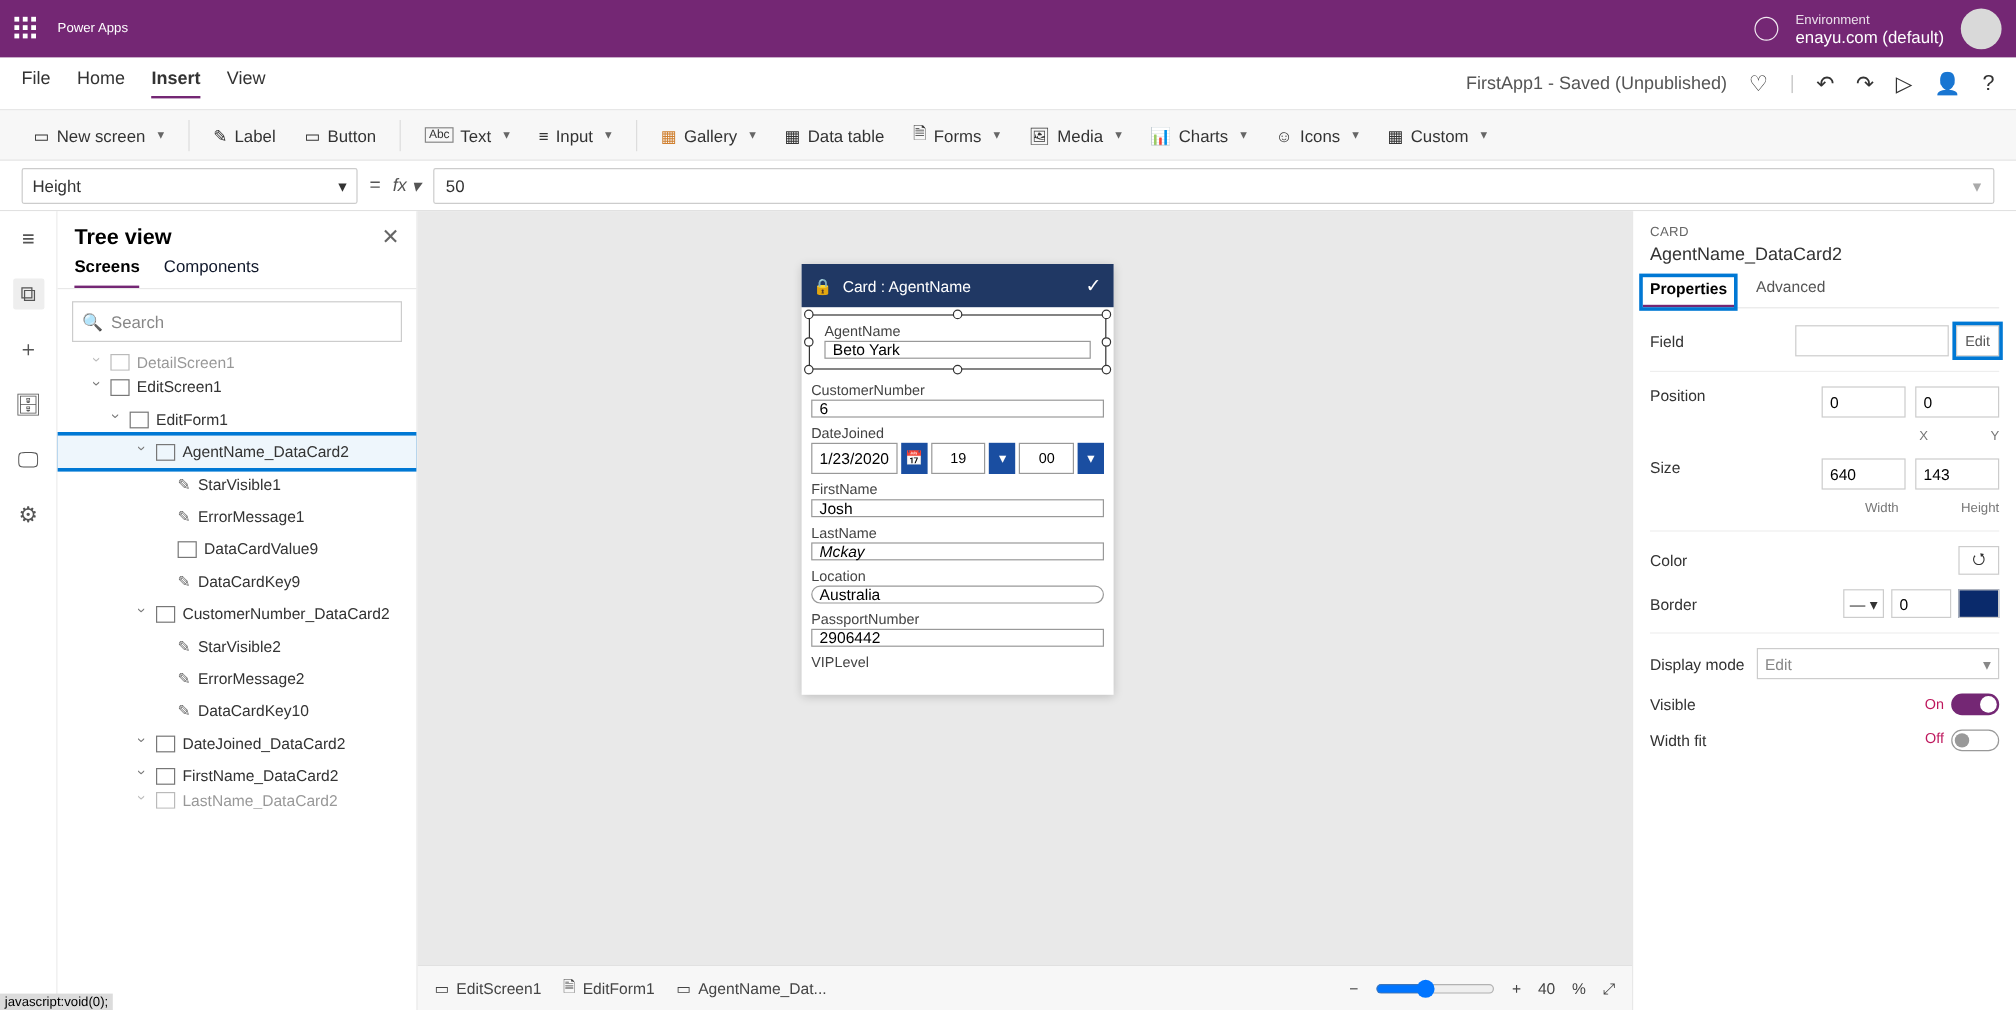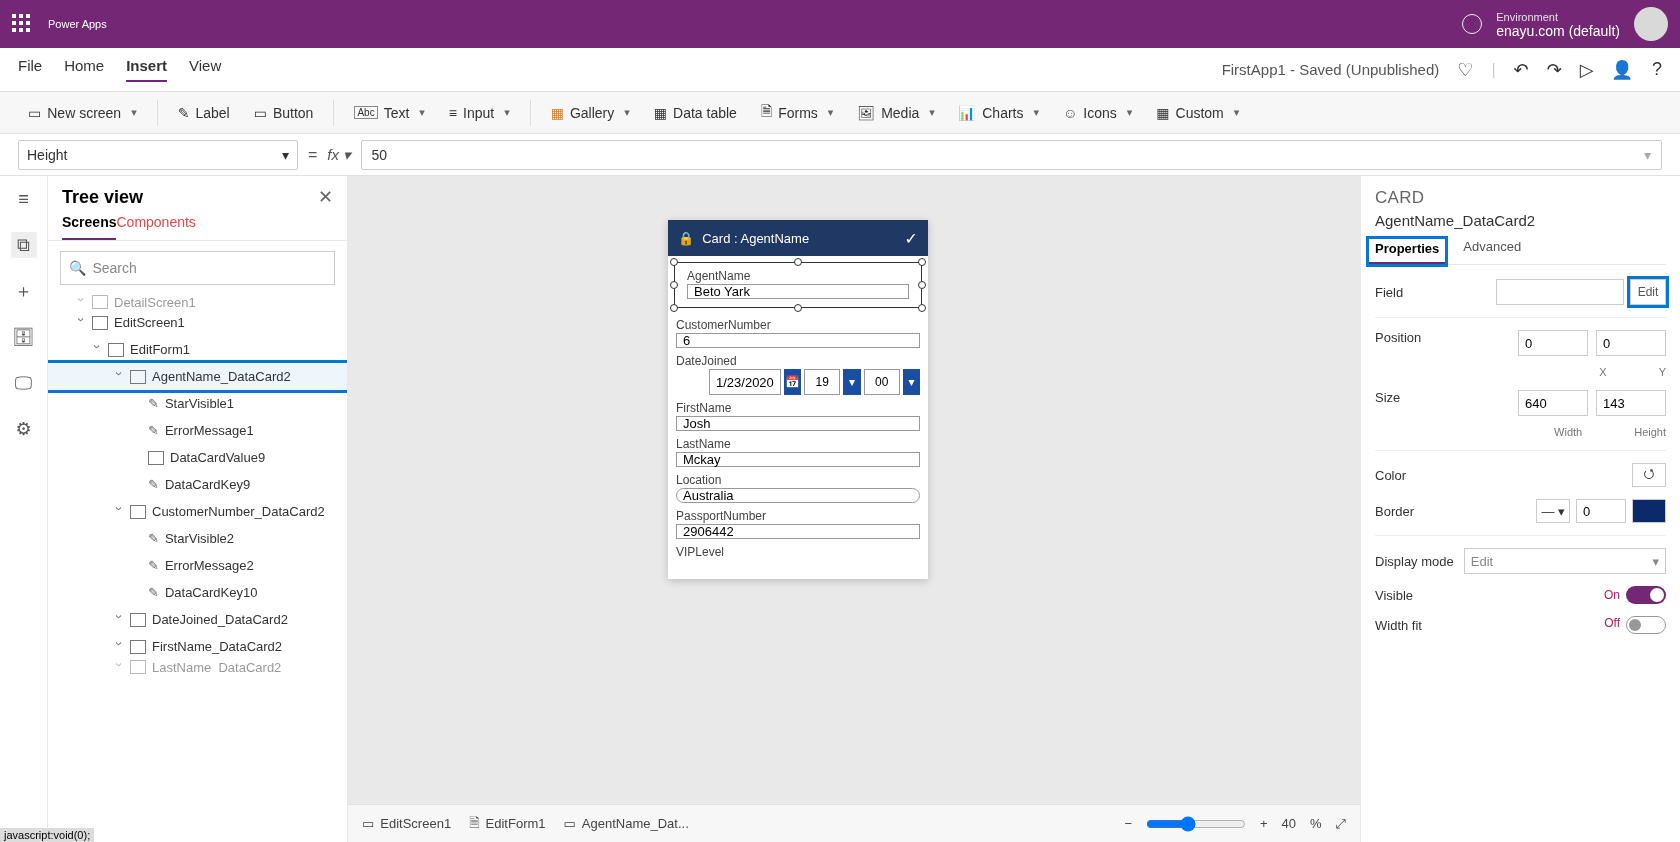--- a/index.html
+++ b/index.html
@@ -37,22 +37,22 @@
 .fval{flex:1;height:30px;border:1px solid #ccc;border-radius:2px;padding:0 10px;font-size:14px;color:#333;display:flex;align-items:center;justify-content:space-between;}
 
 .body{display:flex;height:666px;}
 .rail{width:48px;background:#fff;border-right:1px solid #e8e8e8;display:flex;flex-direction:column;align-items:center;padding-top:10px;gap:20px;}
 .rail .ri{width:26px;height:26px;display:flex;align-items:center;justify-content:center;color:#555;font-size:18px;cursor:pointer;}
 
 .tree{width:300px;background:#fff;border-right:1px solid #e8e8e8;display:flex;flex-direction:column;}
 .tree-head{padding:10px 14px 0;display:flex;justify-content:space-between;align-items:center;}
 .tree-head .tt{font-size:18px;font-weight:600;}
 .tree-head .x{font-size:18px;cursor:pointer;color:#666;}
-.tree-tabs{display:flex;padding:6px 14px 0;border-bottom:1px solid #e8e8e8;}
-.tree-tabs span{font-size:14px;padding-bottom:8px;cursor:pointer;color:#ef4444;}
+.tree-tabs{display:flex;gap:20px;padding:6px 14px 0;border-bottom:1px solid #e8e8e8;}
+.tree-tabs span{font-size:14px;padding-bottom:8px;cursor:pointer;color:#0f172a;}
 .tree-tabs .on{color:#000;border-bottom:2px solid #742774;font-weight:600;}
 .searchbox{margin:10px 12px;height:34px;border:1px solid #ccc;display:flex;align-items:center;padding:0 8px;gap:6px;color:#888;font-size:14px;}
 .tlist{flex:1;overflow-y:auto;font-size:13px;}
 .trow{display:flex;align-items:center;gap:6px;padding:6px 4px 6px 10px;color:#333;cursor:pointer;white-space:nowrap;}
 .hilite{outline:3px solid #0078d4;background:#eef6fc !important;}
 .ind1{padding-left:28px;} .ind2{padding-left:44px;} .ind3{padding-left:66px;} .ind4{padding-left:84px;}
 .trow::before{content:"›";transform:rotate(90deg);display:inline-block;color:#777;width:10px;}
 .trow.leaf::before{content:"";width:10px;}
 .tico{width:16px;height:14px;border:1px solid #777;display:inline-block;}
 .pen{color:#666;}
@@ -63,32 +63,32 @@
 .cardbar .lk{display:flex;align-items:center;gap:8px;}
 .check{font-size:16px;}
 .selbox{position:relative;border:1px solid #333;margin:6px;padding:2px 4px 6px;}
 .handle{position:absolute;width:8px;height:8px;background:#fff;border:1px solid #333;border-radius:50%;}
 .h1{top:-5px;left:-5px;} .h2{top:-5px;right:-5px;} .h3{bottom:-5px;left:-5px;} .h4{bottom:-5px;right:-5px;}
 .h5{top:-5px;left:50%;margin-left:-4px;} .h6{bottom:-5px;left:50%;margin-left:-4px;}
 .h7{top:50%;left:-5px;margin-top:-4px;} .h8{top:50%;right:-5px;margin-top:-4px;}
 .flabel{font-size:12px;color:#444;padding:4px 8px 1px;}
 .finput{margin:0 8px 2px;height:15px;border:1px solid #999;padding:0 6px;font-size:13px;}
 .daterow{display:flex;gap:3px;margin:0 8px 2px;}
-.daterow .d{flex:1;height:26px;border:1px solid #999;padding:0 6px;font-size:13px;display:flex;align-items:center;justify-content:space-between;margin-left:33px;}
+.daterow .d{flex:1;height:26px;border:1px solid #999;padding:0 6px;font-size:13px;display:flex;align-items:center;justify-content:space-between;}
 .daterow .b{width:22px;height:26px;background:#1a4ea1;color:#fff;display:flex;align-items:center;justify-content:center;font-size:12px;}
 .daterow .s{width:46px;height:26px;border:1px solid #999;display:flex;align-items:center;justify-content:center;font-size:12px;}
 .cut{font-size:12px;color:#444;padding:4px 8px 20px;}
 
 .crumbbar{position:absolute;bottom:0;left:0;right:0;height:38px;background:#f7f7f7;border-top:1px solid #e1e1e1;display:flex;align-items:center;justify-content:space-between;padding:0 14px;font-size:13px;color:#444;}
 .crumbbar .cl{display:flex;gap:18px;align-items:center;}
 .crumbbar .cl span{display:flex;align-items:center;gap:6px;}
 .crumbbar .cr{display:flex;align-items:center;gap:14px;}
 
 .props{width:320px;background:#fff;border-left:1px solid #e8e8e8;padding:12px 14px;font-size:13px;color:#333;position:relative;}
-.props .cat{font-size:17px;color:#666;letter-spacing:.3px;}
+.props .cat{font-size:11px;color:#666;letter-spacing:.3px;}
 .props .name{font-size:15px;margin:4px 0 10px;}
 .ptabs{display:flex;gap:18px;border-bottom:1px solid #e8e8e8;margin-bottom:14px;}
 .ptabs span{padding-bottom:6px;cursor:pointer;color:#555;}
 .ptabs .on{color:#000;font-weight:600;border-bottom:2px solid #742774;}
 .prow{display:flex;align-items:center;justify-content:space-between;margin-bottom:12px;}
 .prow .lbl{color:#333;}
 .prow input[type=text]{width:70px;height:26px;border:1px solid #ccc;padding:0 6px;font-size:13px;}
 .prow .pair{display:flex;gap:8px;flex-direction:column;align-items:flex-end;}
 .prow .pairrow{display:flex;gap:8px;}
 .prow .sub{font-size:11px;color:#777;display:flex;gap:52px;margin-top:2px;}
@@ -311,21 +311,21 @@
               <div class="s">00</div>
               <div class="b">▾</div>
             </div>
           </div>
           <div>
             <div class="flabel">FirstName</div>
             <div class="finput" style="display: flex; align-items: center;">Josh</div>
           </div>
           <div>
             <div class="flabel">LastName</div>
-            <div class="finput" style="display: flex; align-items: center;">Mckay</div>
+            <div class="finput" style="display: flex; align-items: center; font-style: italic;">Mckay</div>
           </div>
           <div>
             <div class="flabel">Location</div>
             <div class="finput" style="display: flex; align-items: center; border-radius: 13px;">Australia</div>
           </div>
           <div>
             <div class="flabel">PassportNumber</div>
             <div class="finput" style="display: flex; align-items: center;">2906442</div>
           </div>
           <div class="cut">VIPLevel</div>

